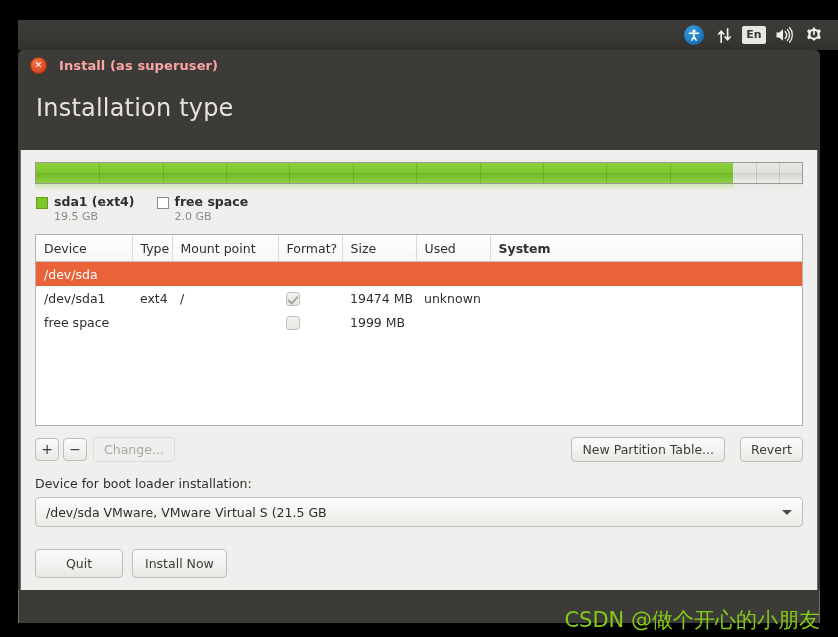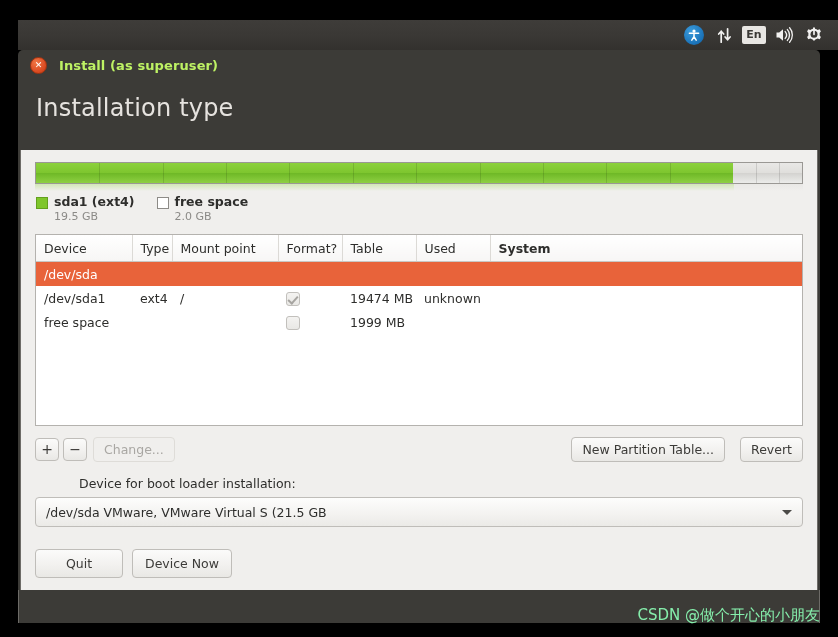--- a/index.html
+++ b/index.html
@@ -86,21 +86,21 @@
     align-items: center;
     justify-content: center;
     color: #ffffff;
     font-size: 9px;
     font-weight: bold;
     line-height: 1;
     box-sizing: border-box;
   }
   #titlebar-text {
     margin-left: 12px;
-    color: #bef264;
+    color: #fca5a5;
     font-size: 13px;
     font-weight: bold;
     letter-spacing: 0.1px;
   }
   #page-title {
     color: #e6e3df;
     font-size: 24px;
     font-weight: normal;
     padding: 14px 0 0 18px;
     letter-spacing: 0.2px;
@@ -278,21 +278,20 @@
     margin-left: auto;
     display: flex;
     gap: 15px;
   }
 
   
   #bootloader-label {
     margin-top: 14px;
     font-size: 12.5px;
     color: #2e2e2c;
-    margin-left: 44px;
   }
   #bootloader-combo {
     margin-top: 6px;
     height: 30px;
     background: linear-gradient(to bottom, #fdfdfc 0%, #f4f3f1 55%, #ebeae7 100%);
     border: 1px solid #bfbdb9;
     border-radius: 4px;
     display: flex;
     align-items: center;
     padding: 0 10px;
@@ -331,22 +330,22 @@
     border-left: 1px solid #6d6b67;
     border-right: 1px solid #6d6b67;
     box-sizing: border-box;
   }
 
   
   #watermark {
     position: absolute;
     right: 18px;
     top: 606px;
-    color: #86efac;
-    font-size: 15px;
+    color: #84cc16;
+    font-size: 21px;
     font-family: "DejaVu Sans", "Liberation Sans", sans-serif;
     white-space: nowrap;
   }
 </style>
 </head>
 <body>
 
 <div id="desktop">
 
   <div id="top-panel">
@@ -449,21 +448,21 @@
               <col style="width:74px">
               <col style="width:74px">
               <col>
             </colgroup>
             <thead>
               <tr>
                 <th>Device</th>
                 <th>Type</th>
                 <th>Mount point</th>
                 <th>Format?</th>
-                <th>Table</th>
+                <th>Size</th>
                 <th>Used</th>
                 <th>System</th>
               </tr>
             </thead>
             <tbody>
               <tr class="row-disk">
                 <td>/dev/sda</td>
                 <td></td>
                 <td></td>
                 <td></td>
@@ -508,21 +507,21 @@
         </div>
 
         <div id="bootloader-label">Device for boot loader installation:</div>
         <div id="bootloader-combo">
           <span id="bootloader-value">/dev/sda   VMware, VMware Virtual S (21.5 GB</span>
           <span class="caret-down"></span>
         </div>
 
         <div id="actions">
           <div class="btn">Quit</div>
-          <div class="btn primary">Device Now</div>
+          <div class="btn primary">Install Now</div>
         </div>
 
       </div>
     </div>
 
     <div id="window-bottom"></div>
   </div>
 
   <div id="watermark">CSDN @做个开心的小朋友</div>
 </div>

